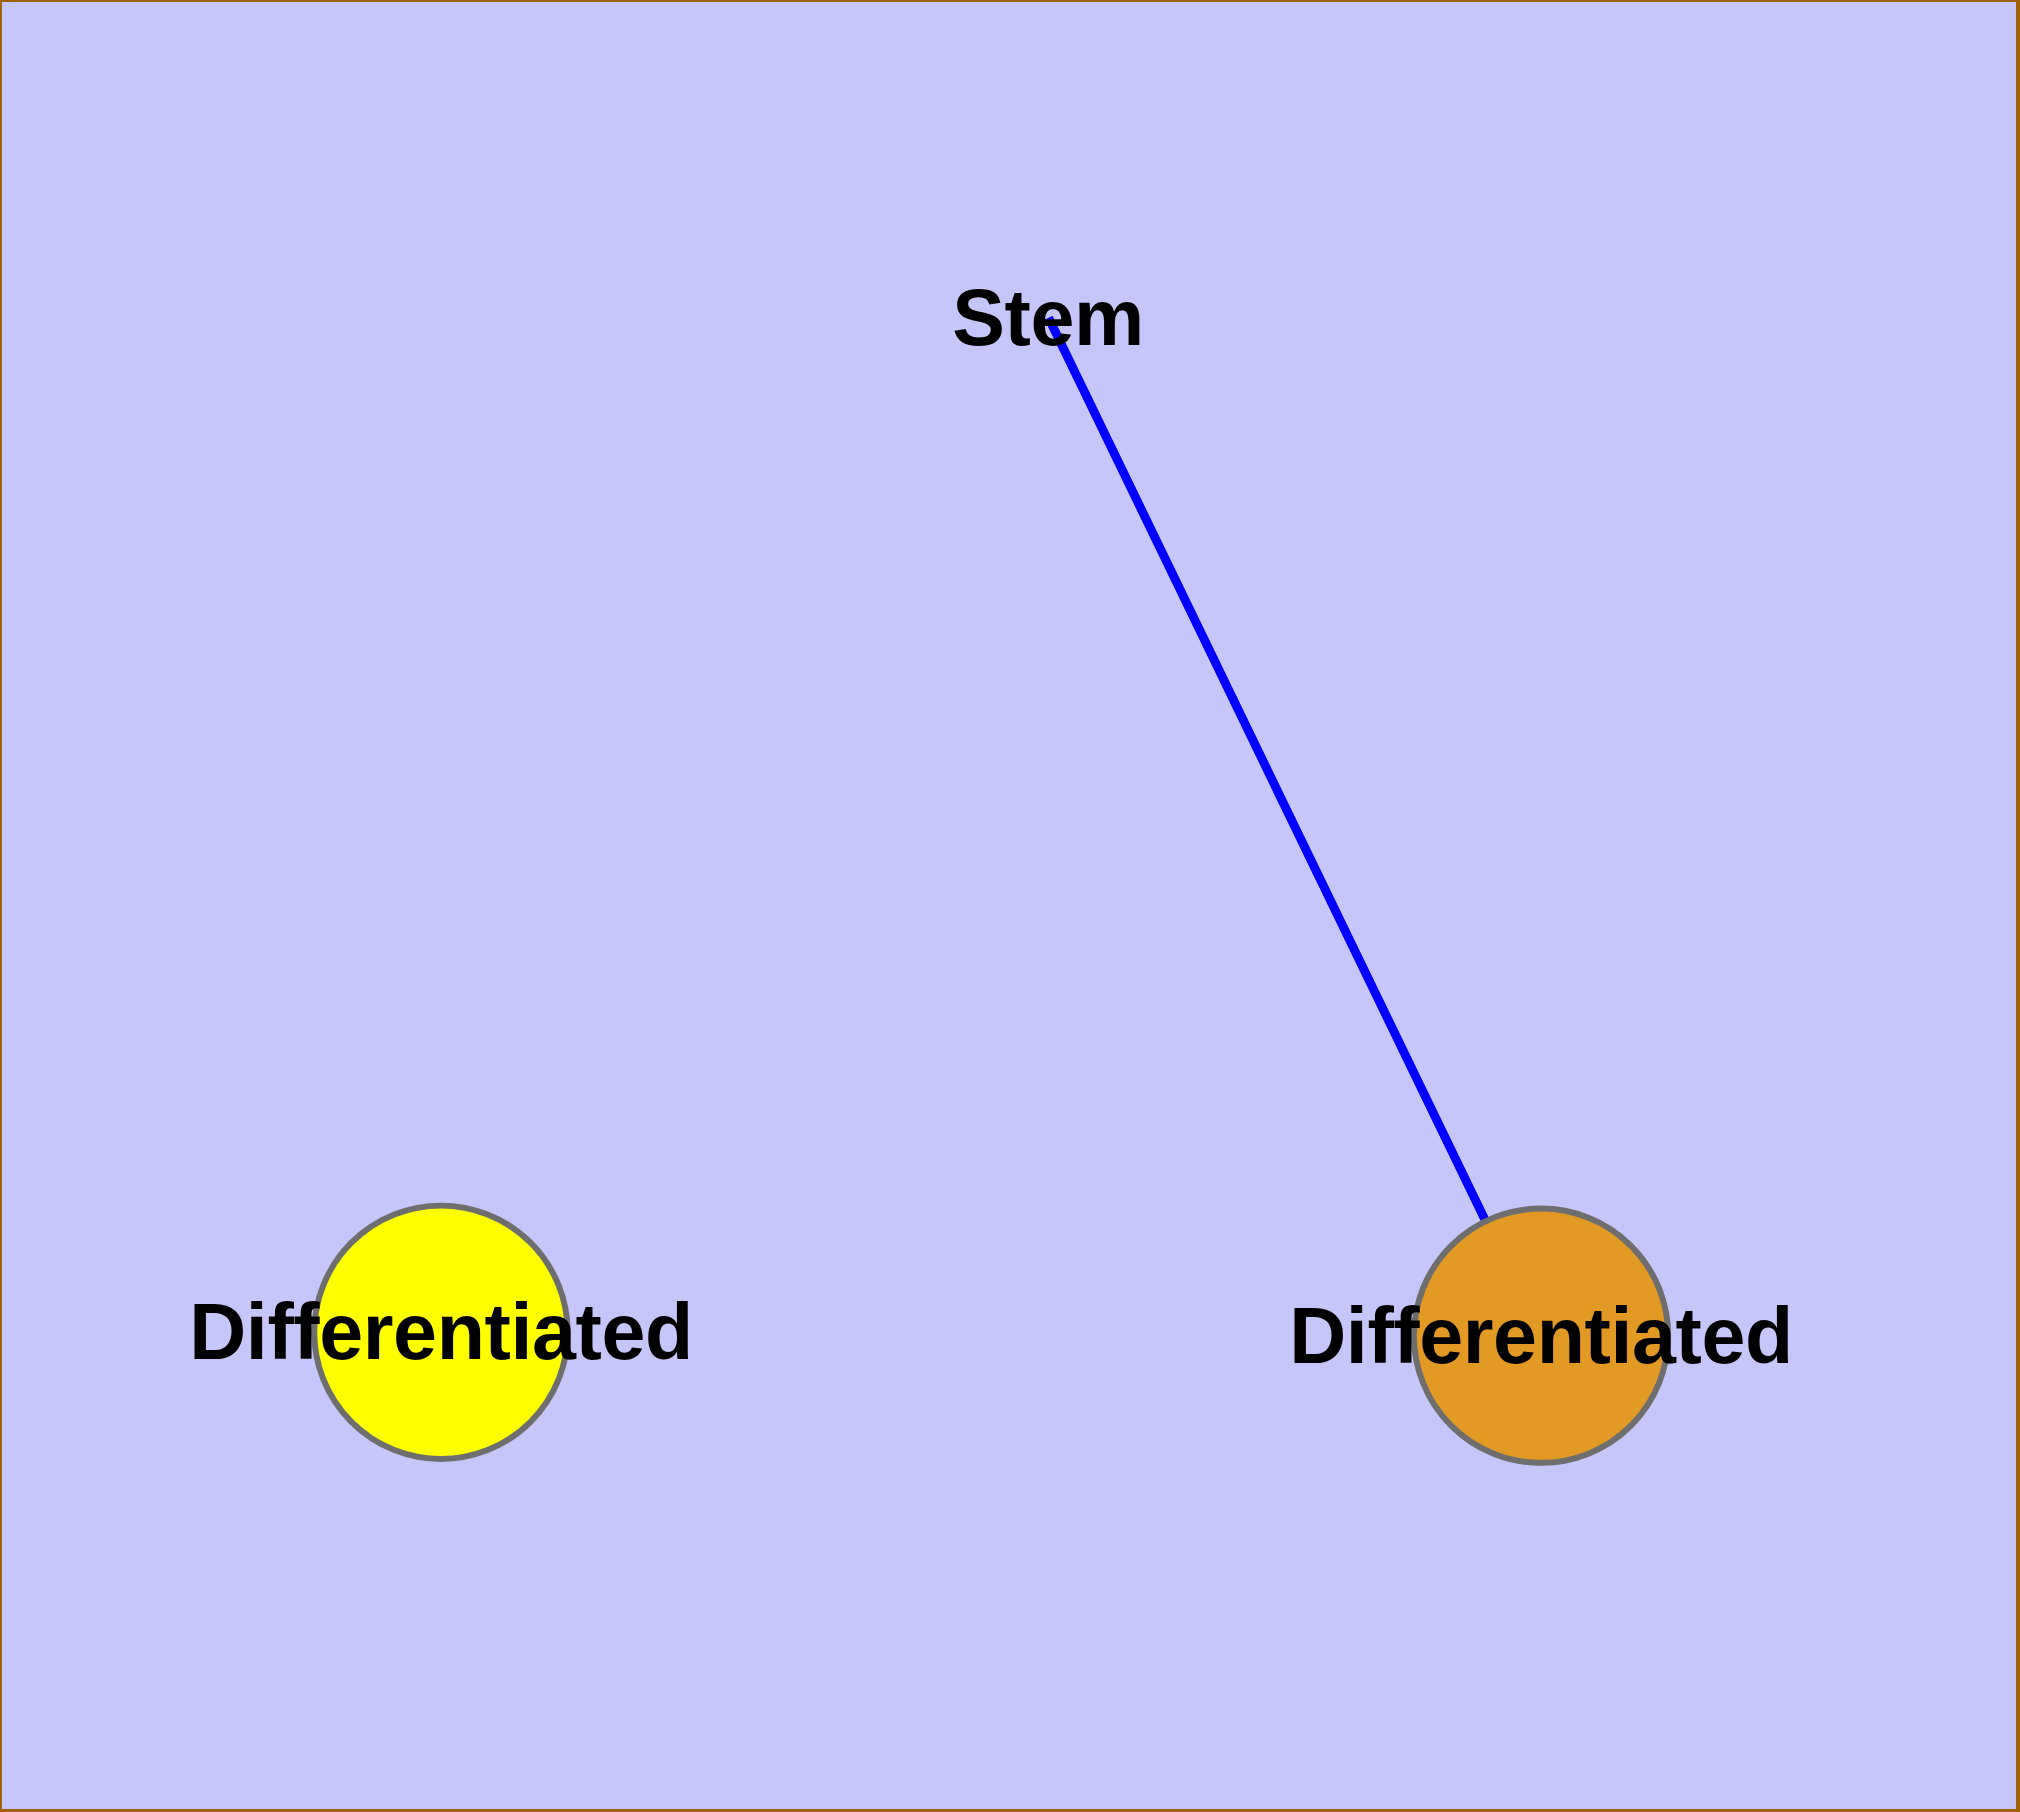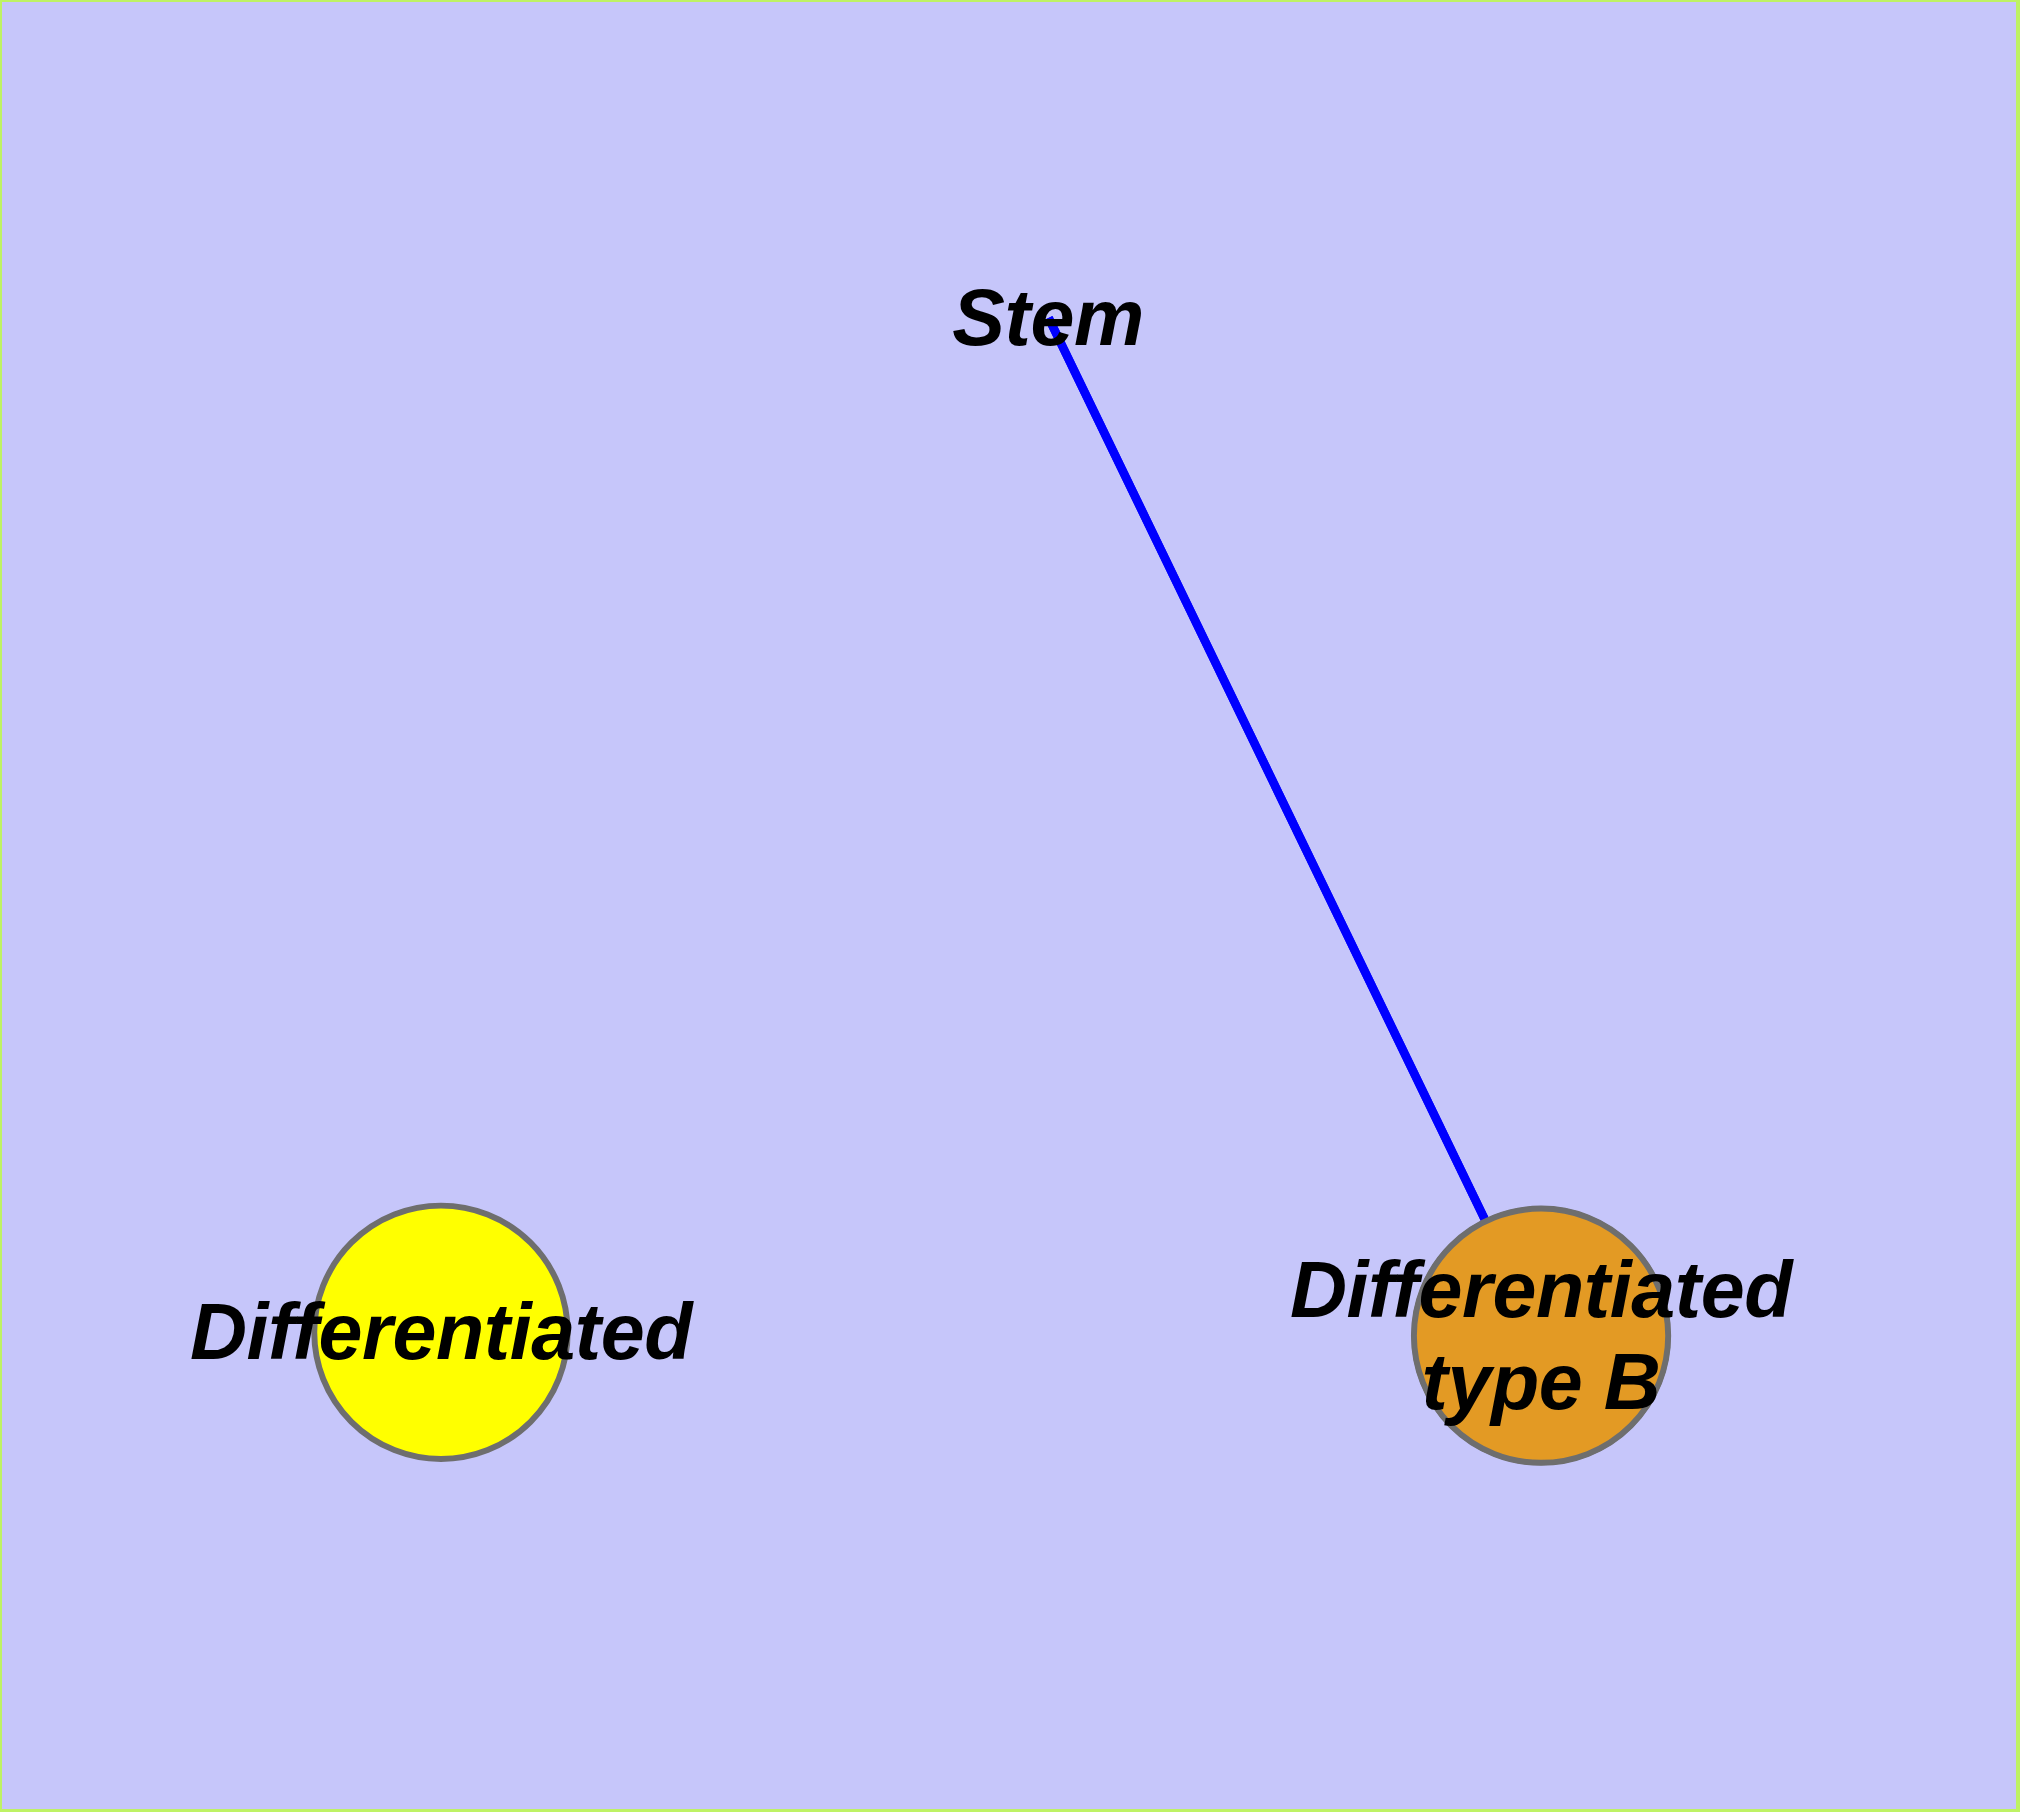--- a/index.html
+++ b/index.html
@@ -4,24 +4,23 @@
 <style>
   html, body {
     margin: 0;
     padding: 0;
     background: #ffffff;
   }
   #canvas {
     position: relative;
     width: 2021px;
     height: 1812px;
-    background: #bef264;
+    background: #a16207;
     overflow: hidden;
     font-family: "Liberation Sans", sans-serif;
-    font-style: italic;
   }
   #plot-bg {
     position: absolute;
     left: 1.7px;
     top: 1.7px;
     width: 2014px;
     height: 1807px;
     background: #c6c6fa;
   }
   #graph-svg {
@@ -70,17 +69,16 @@
   <div class="node-label" style="left: 1048px; top: 318px; color: rgb(0, 0, 0); font-size: 79px;">
     <div>Stem</div>
   </div>
 
   <div class="node-label" style="left: 441px; top: 1332px; color: rgb(0, 0, 0); font-size: 79px;">
     <div>Differentiated</div>
   </div>
 
   <div class="node-label" style="left: 1541px; top: 1336px; color: rgb(0, 0, 0); font-size: 79px;">
     <div>Differentiated</div>
-    <div>type B</div>
   </div>
 
 </div>
 
 
 </body></html>

